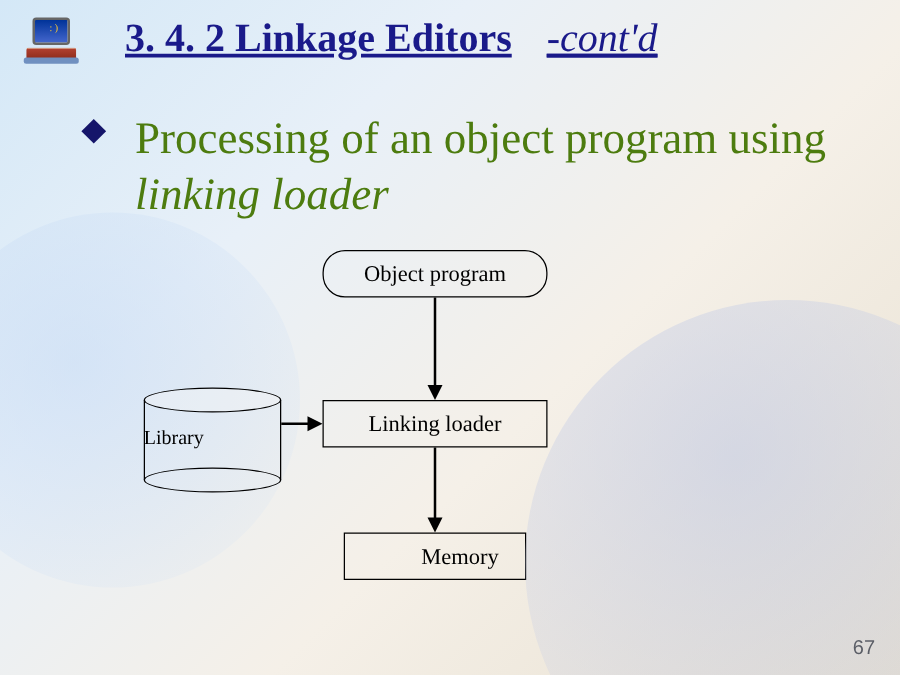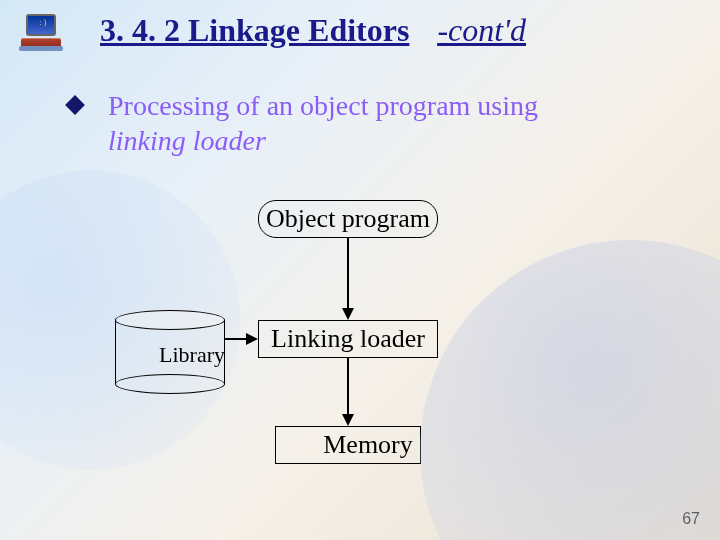--- a/index.html
+++ b/index.html
@@ -83,37 +83,37 @@
   }
   .bullet-marker {
     position: absolute;
     left: 0; top: 10px;
     width: 14px; height: 14px;
     background: #15156a;
     transform: rotate(45deg);
   }
   .bullet-text {
     margin-left: 40px;
-    font-size: 28px;
-    color: #8b5cf6;
+    font-size: 36px;
+    color: #4d7c0f;
     line-height: 1.25;
   }
   .bullet-text .italic { font-style: italic; }
 
   .diagram {
     position: absolute;
     left: 0; top: 0;
     width: 720px; height: 540px;
     pointer-events: none;
   }
   .box {
     position: absolute;
     border: 1.5px solid #000;
     background: transparent;
-    font-size: 26px;
+    font-size: 18px;
     display: flex;
     align-items: center;
     justify-content: center;
     white-space: nowrap;
   }
   .object-box {
     left: 258px; top: 200px;
     width: 180px; height: 38px;
     border-radius: 18px;
   }
@@ -150,22 +150,22 @@
     position: absolute;
     left: 0; top: 64px;
     width: 110px; height: 20px;
     border: 1.5px solid #000;
     border-radius: 50%;
   }
   .cyl-label {
     position: absolute;
     left: 0; top: 32px;
     width: 110px;
-    font-size: 22px;
-    text-align: right;
+    font-size: 16px;
+    text-align: left;
   }
   .arrow-line-v {
     position: absolute;
     width: 2px;
     background: #000;
   }
   .arrow-head-down {
     position: absolute;
     width: 0; height: 0;
     border-left: 6px solid transparent;

